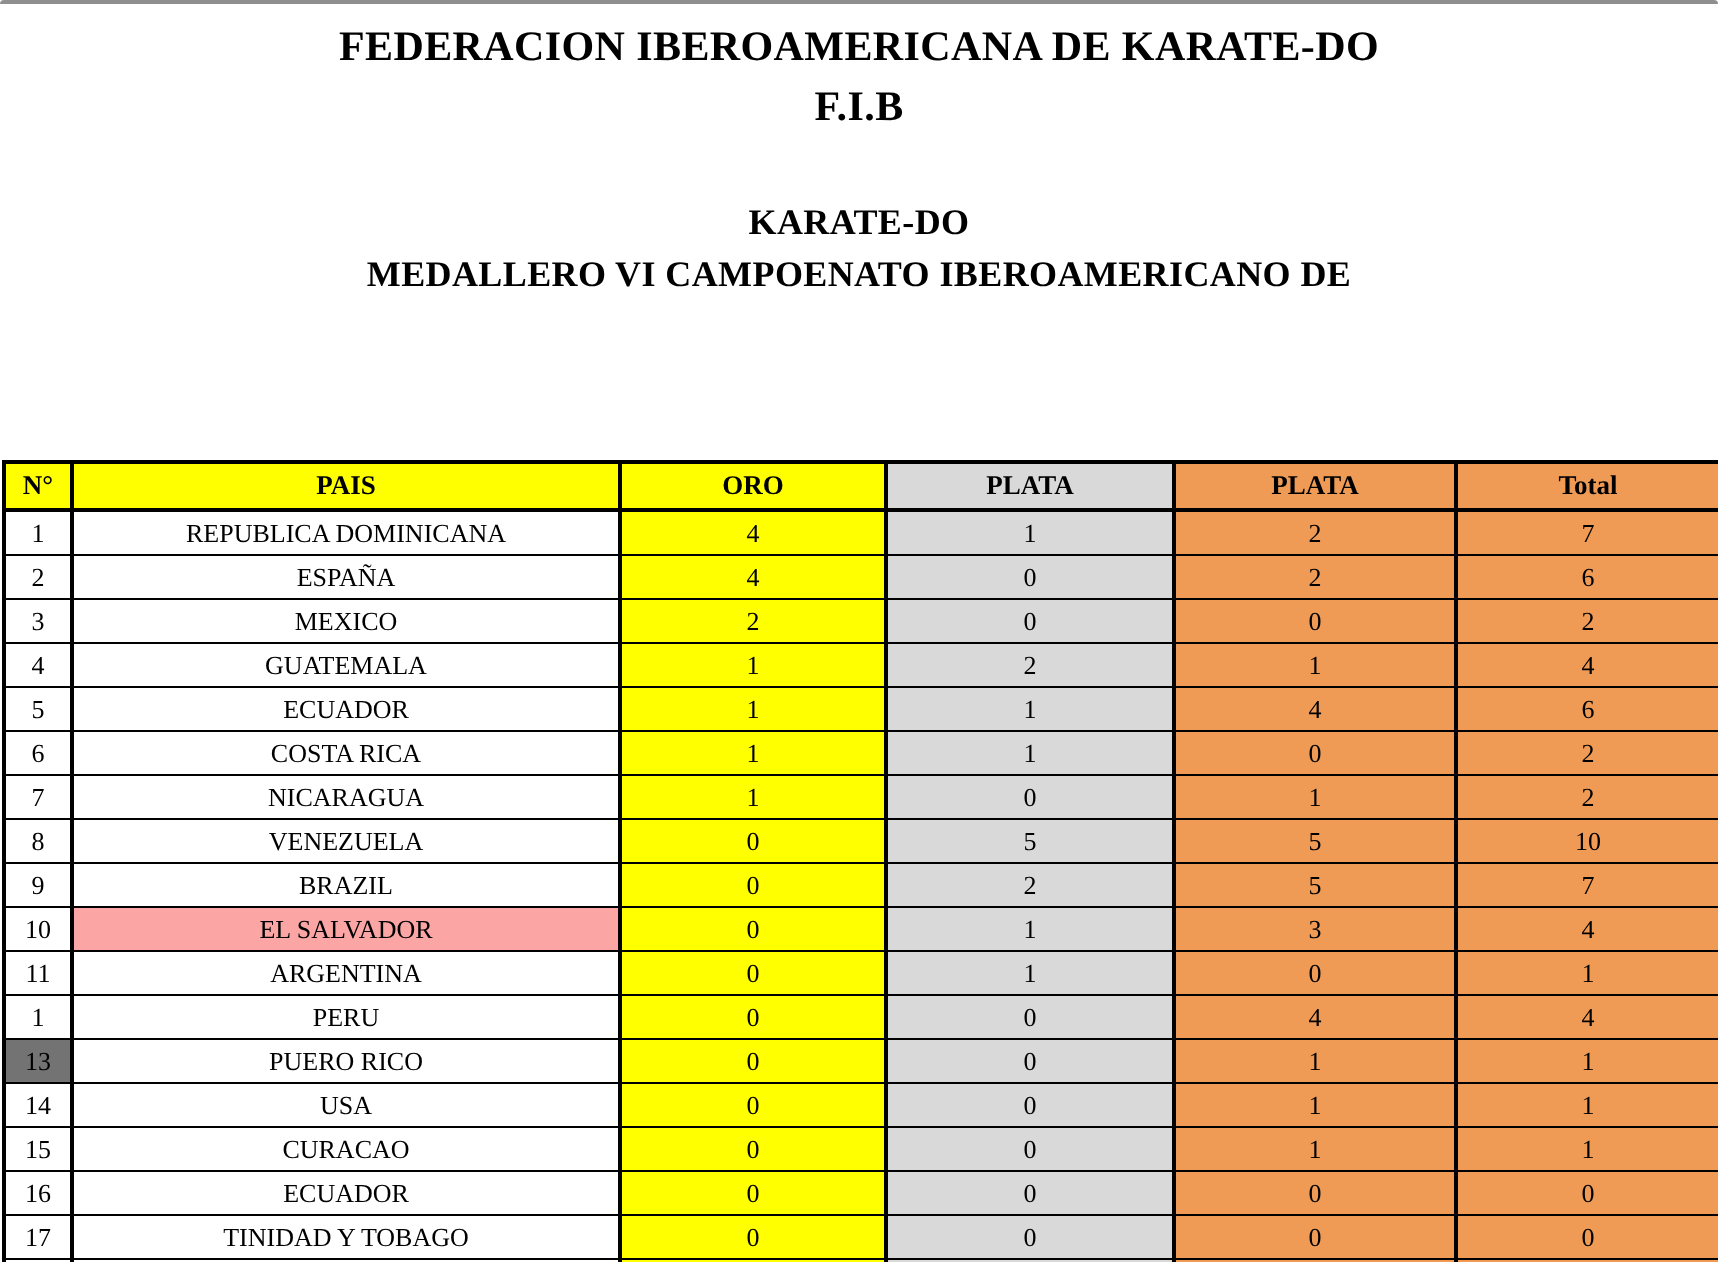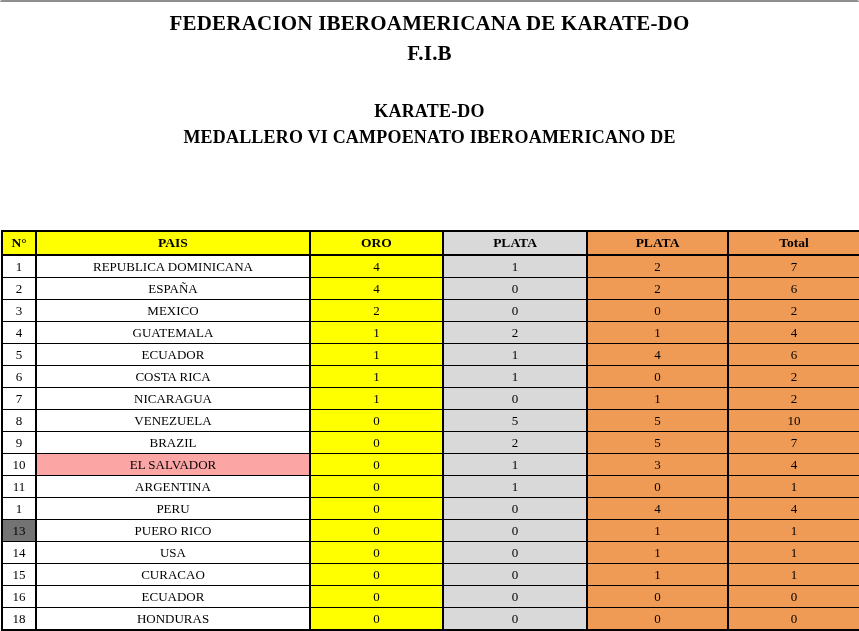--- a/index.html
+++ b/index.html
@@ -201,20 +201,28 @@
         </tr>
         <tr>
           <td style="background: rgb(255, 255, 255);">16</td>
           <td style="background: rgb(255, 255, 255);">ECUADOR</td>
           <td style="background: rgb(255, 255, 0);">0</td>
           <td style="background: rgb(217, 217, 217);">0</td>
           <td style="background: rgb(240, 155, 85);">0</td>
           <td style="background: rgb(240, 155, 85);">0</td>
         </tr>
         <tr>
+          <td style="background: rgb(255, 255, 255);">17</td>
+          <td style="background: rgb(255, 255, 255);">TINIDAD Y TOBAGO</td>
+          <td style="background: rgb(255, 255, 0);">0</td>
+          <td style="background: rgb(217, 217, 217);">0</td>
+          <td style="background: rgb(240, 155, 85);">0</td>
+          <td style="background: rgb(240, 155, 85);">0</td>
+        </tr>
+        <tr>
           <td style="background: rgb(255, 255, 255);">18</td>
           <td style="background: rgb(255, 255, 255);">HONDURAS</td>
           <td style="background: rgb(255, 255, 0);">0</td>
           <td style="background: rgb(217, 217, 217);">0</td>
           <td style="background: rgb(240, 155, 85);">0</td>
           <td style="background: rgb(240, 155, 85);">0</td>
         </tr>
       </tbody>
   </table>
 

